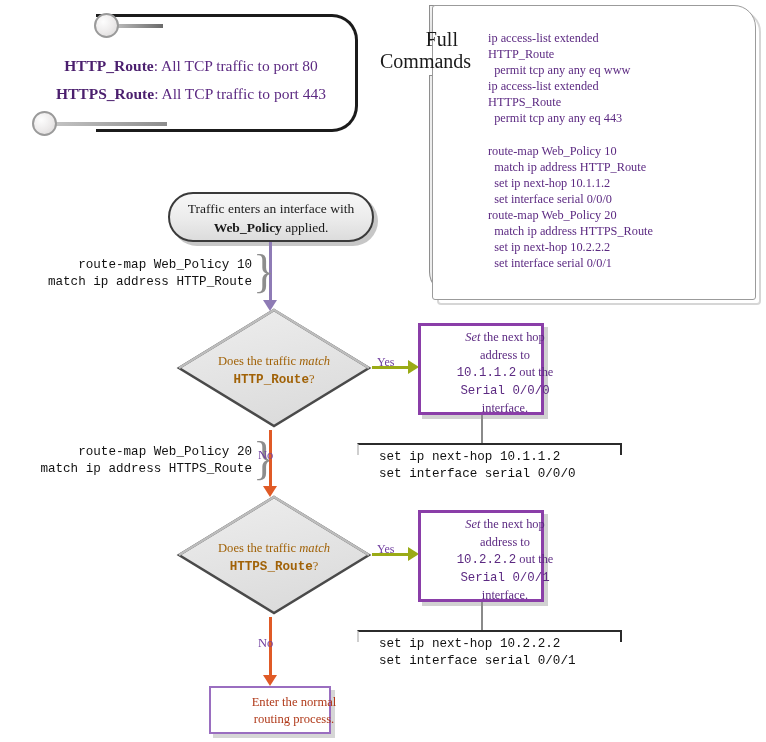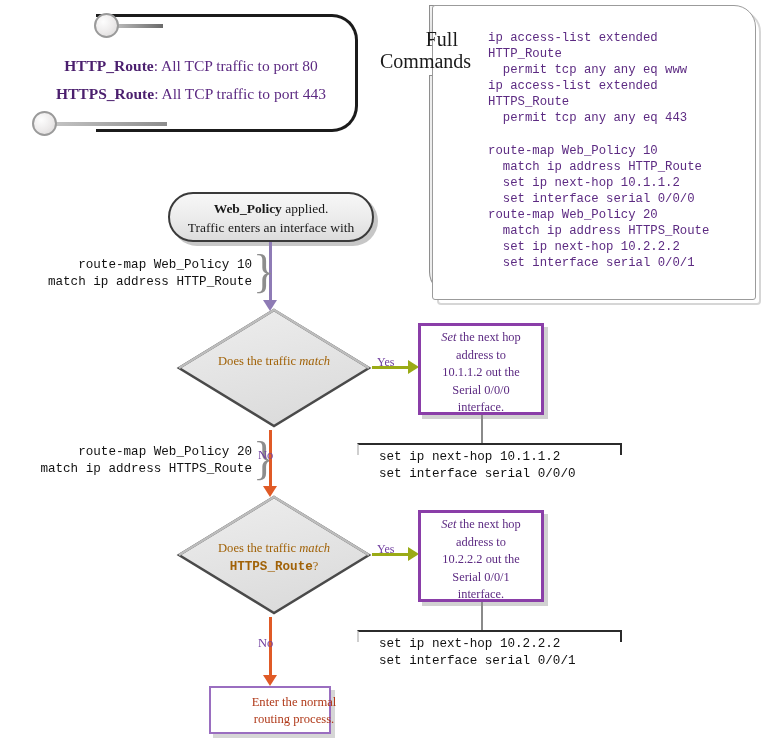--- a/index.html
+++ b/index.html
@@ -42,21 +42,21 @@
   #cmd-tab-top{left:429px;top:5px;width:31px;height:36px;
     background:linear-gradient(to bottom,#f3f3f3,#dedede);
     border:1px solid #8e8e8e;border-right:none;box-sizing:border-box;}
   #cmd-tab-bottom{left:429px;top:75px;width:31px;height:219px;
     background:linear-gradient(to right,#eeeeee,#dcdcdc);
     border:1px solid #8e8e8e;border-right:none;
     border-bottom-left-radius:22px;box-sizing:border-box;}
   #cmd-label{left:380px;top:28px;width:78px;text-align:right;
     font-size:20px;line-height:22px;color:#1a1a1a;}
   #cmd-code{left:488px;top:30px;width:268px;
-    font-family:Liberation Mono, monospace;font-size:12.3px;line-height:16.1px;
+    font-family:Liberation Serif, serif;font-size:12.3px;line-height:16.1px;
     color:#5c2a82;white-space:pre;}
 
   
   #start-shadow{left:172px;top:196px;width:206px;height:50px;
     border-radius:25px;background:rgba(0,0,0,0.22);}
   #start-box{left:168px;top:192px;width:206px;height:50px;border-radius:25px;
     background:linear-gradient(to bottom,#f7f7f7 0%,#ebebeb 55%,#dcdcdc 100%);
     border:2px solid #3a3a3a;box-sizing:border-box;}
   #start-text{left:168px;top:199px;width:206px;text-align:center;
     font-size:13.5px;line-height:19px;color:#1a1a1a;}
@@ -109,23 +109,23 @@
   #yes1-label{left:377px;top:355px;}
   #yes2-label{left:377px;top:542px;}
   .no-label{position:absolute;font-size:12.5px;color:#6f3d9e;}
   #no1-label{left:258px;top:448px;}
   #no2-label{left:258px;top:636px;}
 
   
   .act-shadow{background:rgba(0,0,0,0.18);}
   .act-box{background:#ffffff;border:3px solid #8a3ea8;box-sizing:border-box;}
   .act-text{position:absolute;text-align:center;color:#5c2a82;
-    font-size:12.4px;line-height:17.6px;}
+    font-size:12.4px;line-height:17.6px;padding-left:24px;}
   .act-text i{font-style:italic;}
-  .act-text .mono{font-family:Liberation Serif, serif;font-size:12.4px;}
+  .act-text .mono{font-family:Liberation Mono, monospace;font-size:12.4px;}
   #act1-shadow{left:422px;top:327px;width:126px;height:92px;}
   #act1{left:418px;top:323px;width:126px;height:92px;}
   #act1-text{left:421px;top:329px;width:120px;}
   #act2-shadow{left:422px;top:514px;width:126px;height:92px;}
   #act2{left:418px;top:510px;width:126px;height:92px;}
   #act2-text{left:421px;top:516px;width:120px;}
 
   
   .lb-line{left:481px;width:2px;background:#8a8a8a;}
   #lb1-line{top:415px;height:29px;}
@@ -178,22 +178,22 @@
   set ip next-hop 10.1.1.2
   set interface serial 0/0/0
 route-map Web_Policy 20
   match ip address HTTPS_Route
   set ip next-hop 10.2.2.2
   set interface serial 0/0/1</div>
 
 <div class="abs" id="start-shadow"></div>
 <div class="abs" id="start-box"></div>
 <div class="abs" id="start-text">
+  <div>Traffic enters an interface with</div>
   <div><b>Web_Policy</b><span> applied.</span></div>
-  <div>Traffic enters an interface with</div>
 </div>
 
 <div class="abs vline" id="conn-start-v"></div>
 <div class="abs arrow-down" id="conn-start-a"></div>
 
 <div class="abs ann-code" id="ann1">route-map Web_Policy 10
 match ip address HTTP_Route</div>
 <div class="abs ann-brace" id="brace1">}</div>
 
 <svg class="abs diamond-wrap" id="dia1" viewBox="0 0 196 122">
@@ -201,20 +201,21 @@
     <linearGradient id="dg" x1="0" y1="0" x2="0.4" y2="1">
       <stop offset="0%" stop-color="#eeeeee"></stop>
         <stop offset="100%" stop-color="#dcdcdc"></stop>
     </linearGradient>
   </defs>
   <polygon points="98,3 193,61 98,119 3,61" fill="url(#dg)" stroke="#4a4a4a" stroke-width="2.5"></polygon>
   <polyline points="3,61 98,3 193,61" fill="none" stroke="#bdbdbd" stroke-width="2.5"></polyline>
 </svg>
 <div class="dia-label" id="dia1-label">
   <div><span>Does the traffic </span><i>match</i></div>
+  <div><span class="mono">HTTP_Route</span><span>?</span></div>
 </div>
 
 <div class="abs hline-olive" id="yes1-line"></div>
 <div class="abs arrow-right" id="yes1-a"></div>
 <div class="yes-label" id="yes1-label">Yes</div>
 
 <div class="abs act-shadow" id="act1-shadow"></div>
 <div class="abs act-box" id="act1"></div>
 <div class="act-text" id="act1-text">
   <div><i>Set</i><span> the next hop</span></div>

